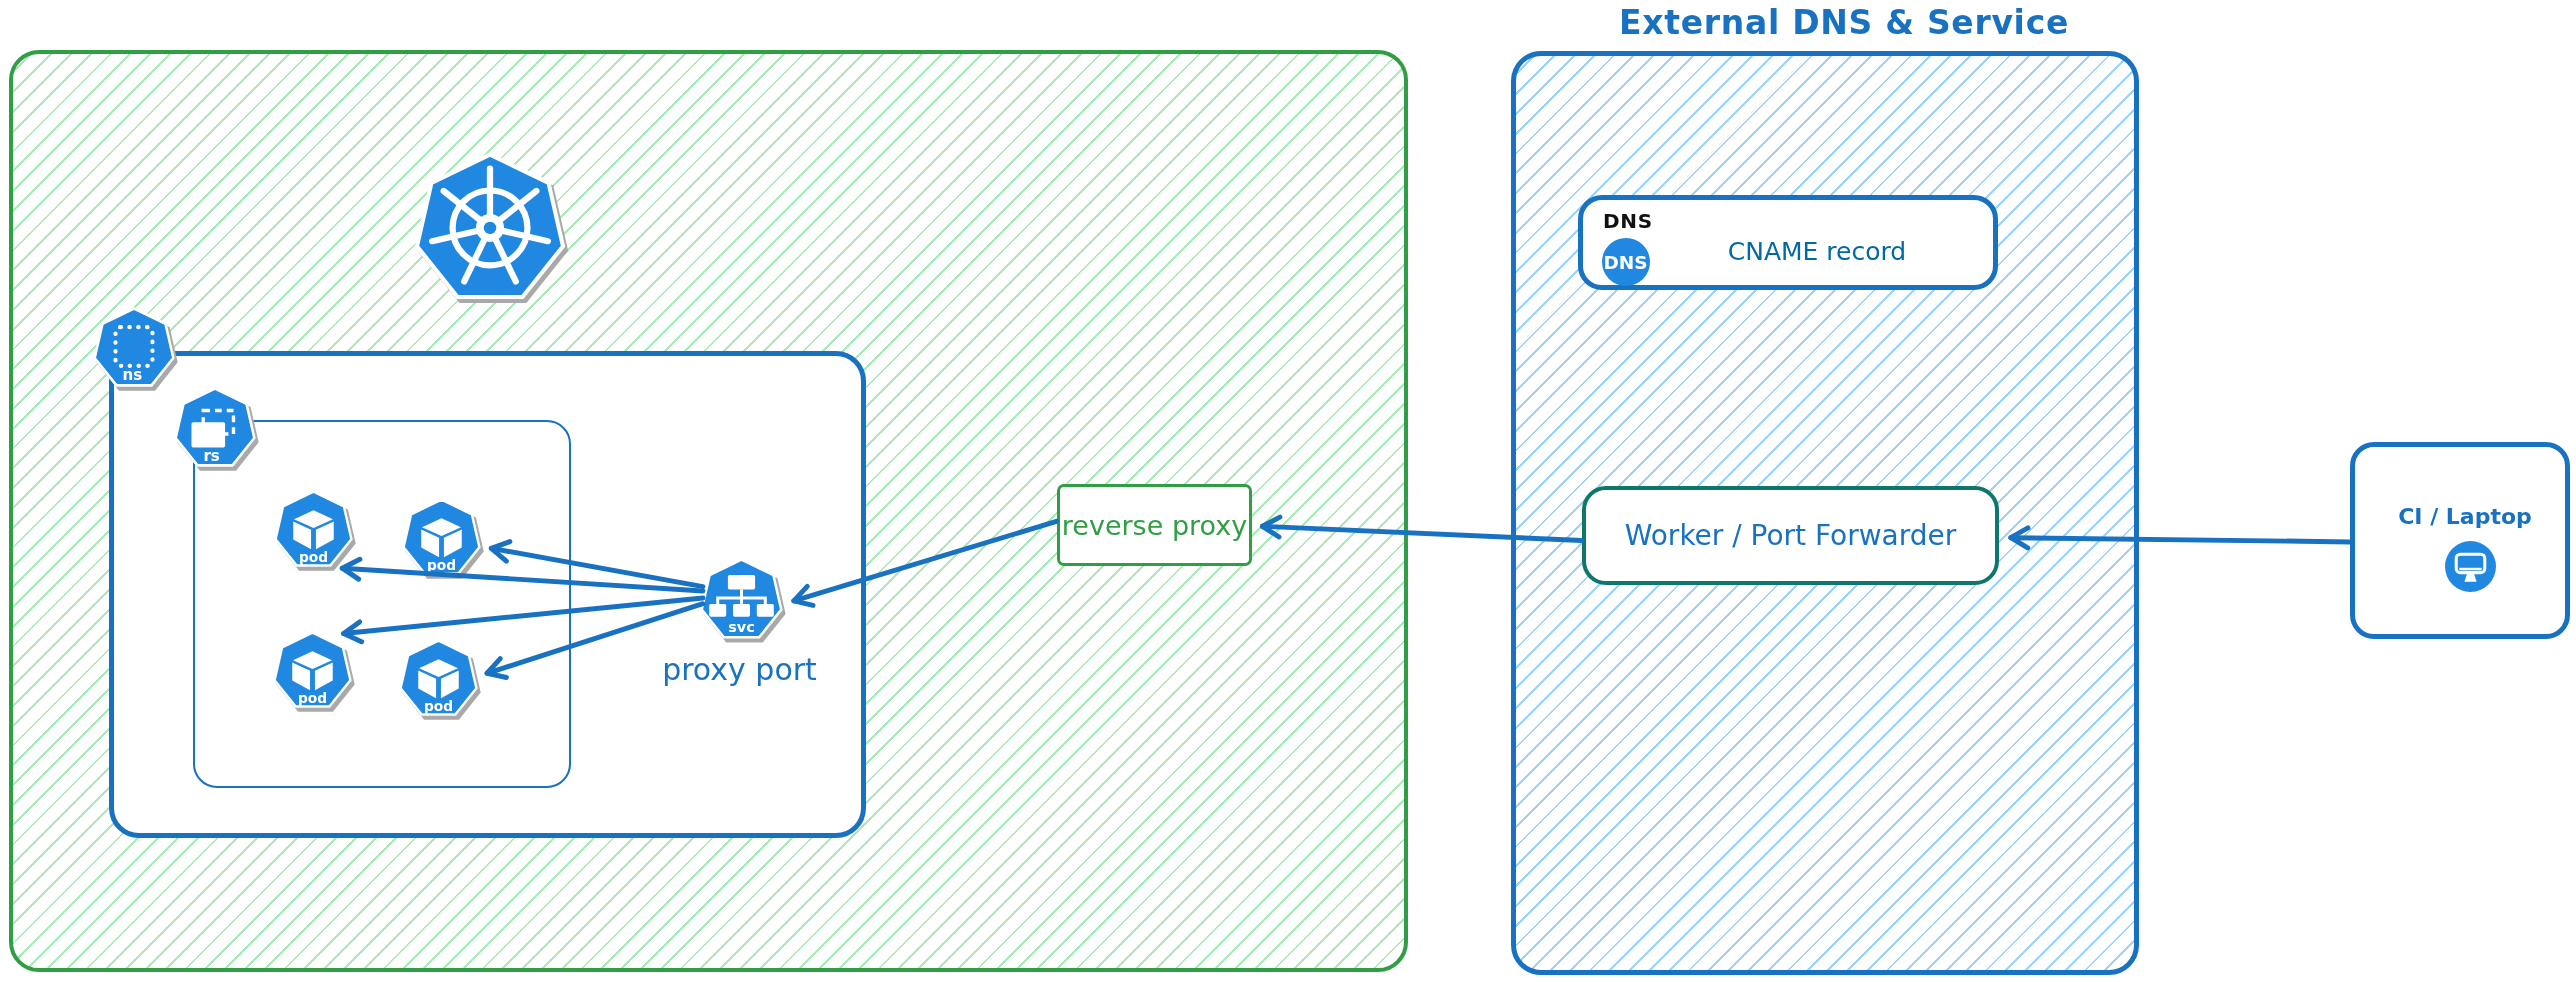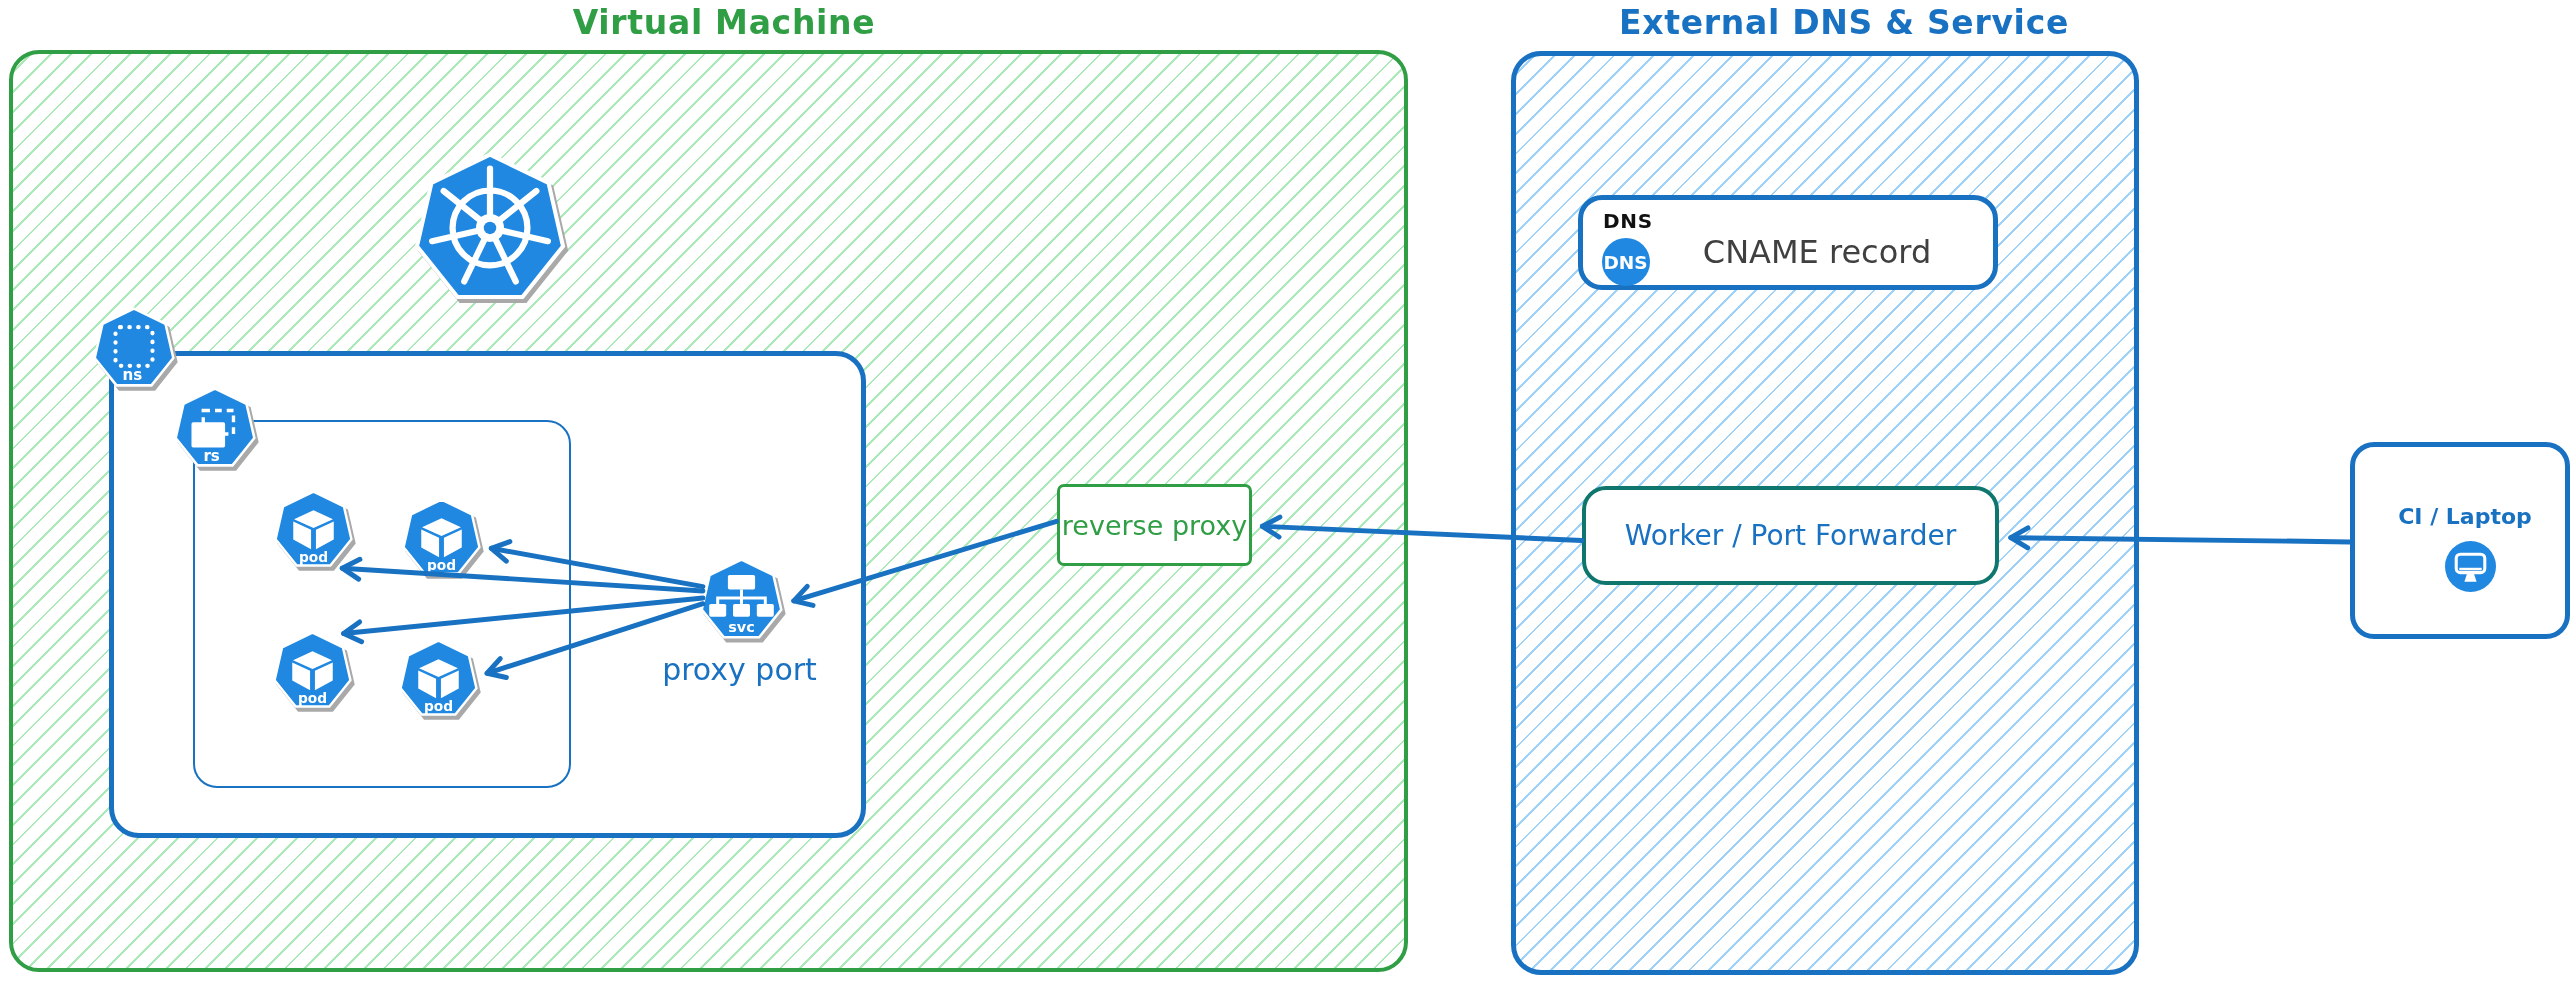--- a/index.html
+++ b/index.html
@@ -52,21 +52,21 @@
 
   .dns-group-label { position:absolute; left:20px; top:8.5px; color:#111111; font-size:20px; font-weight:700; letter-spacing:0.7px; }
   .dns-circle {
     position:absolute; left:18.5px; top:38px; width:48px; height:48px; border-radius:50%;
     background:#2088e0; color:#ffffff; font-size:18.5px; font-weight:700;
     display:flex; align-items:center; justify-content:center;
   }
   .cname-label {
     position:absolute; left:78px; top:0; width:312px; height:103px;
     display:flex; align-items:center; justify-content:center;
-    color:#404040; font-size:32px; font-weight:500; white-space:nowrap;
+    color:#0369a1; font-size:25px; font-weight:500; white-space:nowrap;
   }
 
   .ci-label {
     position:absolute; left:0; top:57px; width:220px; text-align:center;
     color:#1971c2; font-size:22px; font-weight:600; white-space:nowrap;
   }
   .monitor-circle {
     position:absolute; left:90px; top:94px; width:51px; height:51px; border-radius:50%;
     background:#2088e0; display:flex; align-items:center; justify-content:center;
   }
@@ -82,21 +82,20 @@
 
   .arrows { position:absolute; left:0; top:0; pointer-events:none; }
 </style>
 </head>
 <body>
 
 <div class="canvas">
 
   <div class="zone green"></div>
   <div class="zone blue"></div>
-  <div class="zone-title green">Virtual Machine</div>
   <div class="zone-title blue">External DNS &amp; Service</div>
 
   <div class="wbox ns-box"></div>
   <div class="wbox rs-box"></div>
 
   <svg class="hepta" style="left:412px;top:148px;width:156px;height:163px" viewBox="0 0 100 100">
     <polygon points="50,2 87.5,20.1 96.8,60.7 70.8,93.3 29.2,93.3 3.2,60.7 12.5,20.1" fill="#2088e0" stroke="#ffffff" stroke-width="2.6"></polygon>
     <circle cx="50" cy="49" r="24" fill="none" stroke="#ffffff" stroke-width="4"></circle>
     <g stroke="#ffffff" stroke-width="4" stroke-linecap="round">
       <line x1="50" y1="49" x2="50" y2="11"></line>

